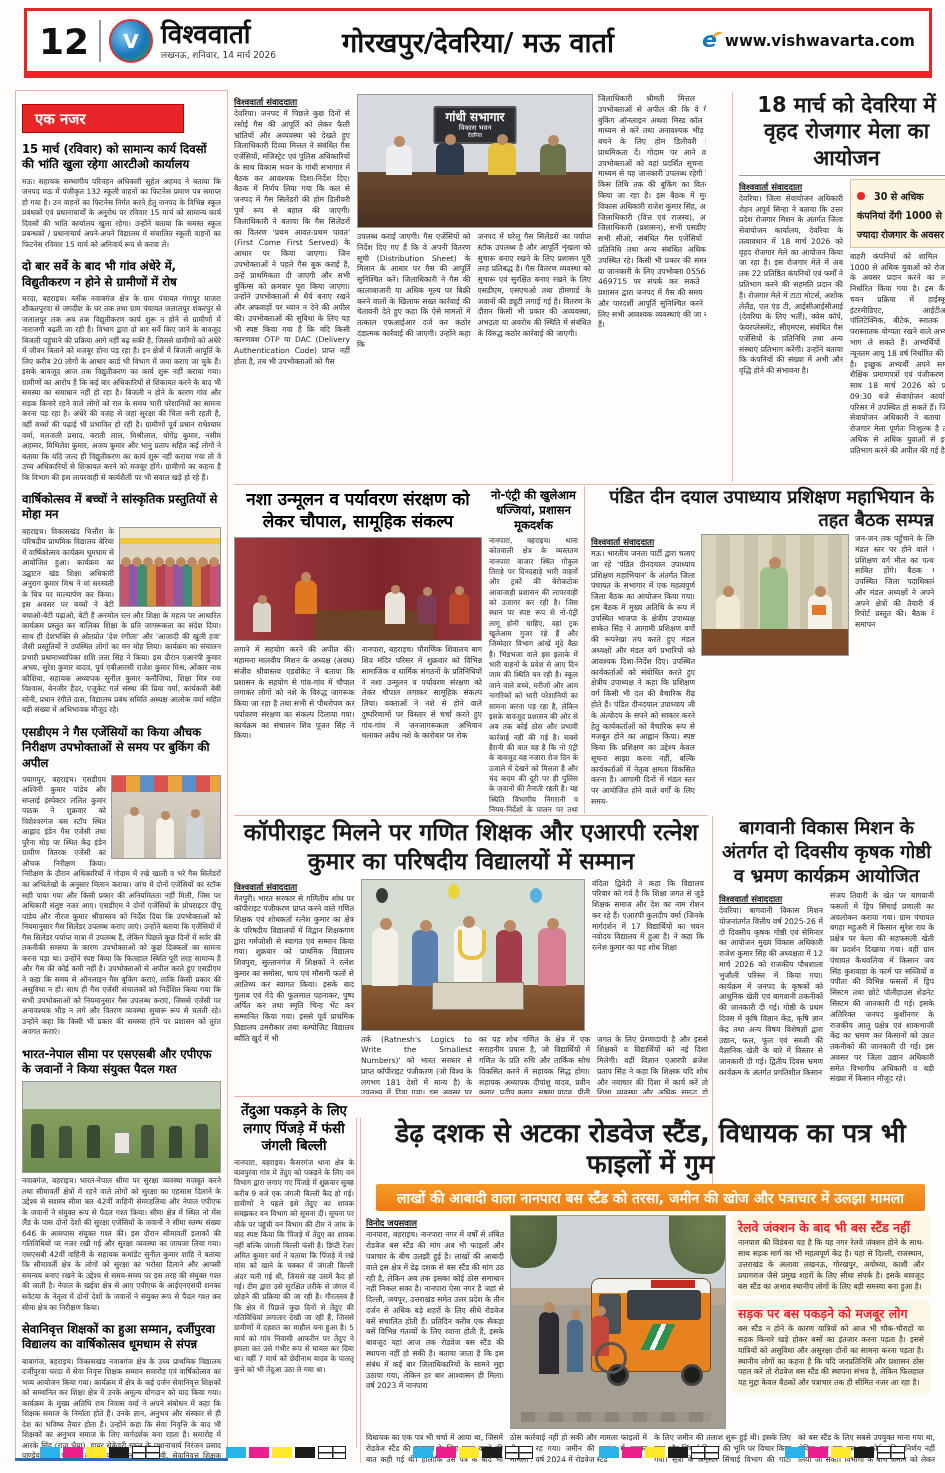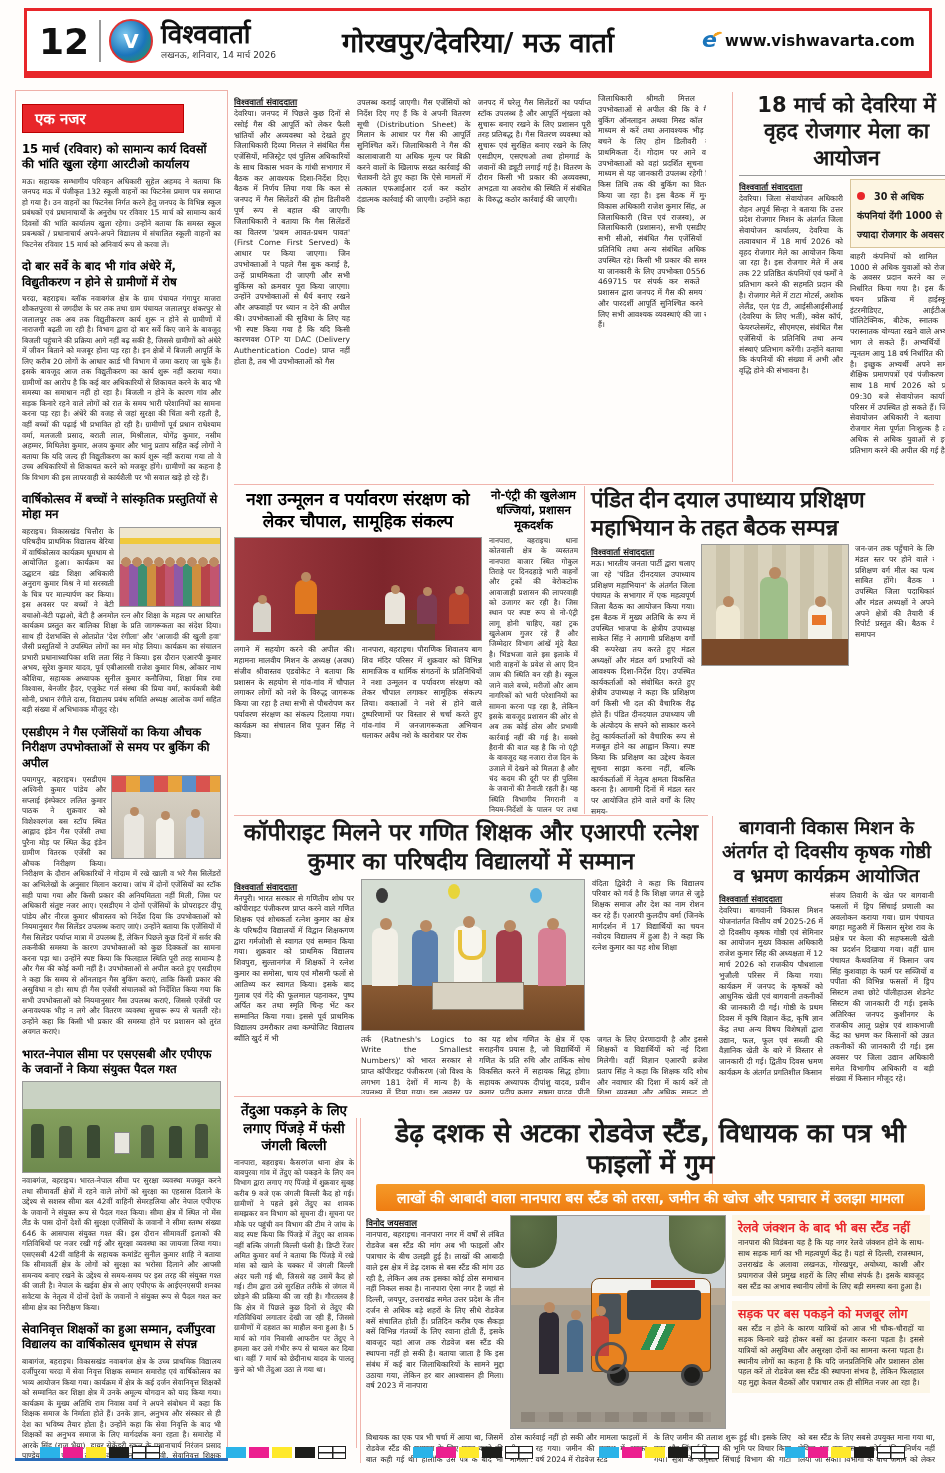--- a/index.html
+++ b/index.html
@@ -65,21 +65,21 @@
   .jobs-h1{font-size:21px;line-height:1.25;text-align:center;font-weight:800;border-bottom:1px solid #999;padding-bottom:4px;margin-bottom:3px;}
   .hibox{border:1px solid #d8c49a;background:#fdf5e2;padding:5px 5px 5px 6px;margin-bottom:4px;}
   .hibox .dot{display:inline-block;width:8px;height:8px;border-radius:50%;background:#e8262a;margin-right:4px;}
   .hibox .txt{font-size:9.6px;font-weight:700;line-height:1.35;display:inline;}
   
   .chaupal{position:absolute;left:234px;top:488px;width:248px;height:326px;overflow:hidden;}
   .chaupal-h{font-size:17px;line-height:1.3;text-align:center;font-weight:800;margin-bottom:5px;}
   .noentry{position:absolute;left:489px;top:488px;width:89px;height:326px;overflow:hidden;}
   .noentry-h{font-size:11.5px;line-height:1.3;text-align:center;font-weight:800;margin-bottom:3px;}
   .pdd{position:absolute;left:584px;top:486px;width:350px;height:328px;overflow:hidden;border-left:1px solid #f0b4ac;padding-left:6px;box-sizing:border-box;}
-  .pdd-h1{font-size:22px;line-height:1.25;text-align:left;font-weight:800;margin-bottom:3px;font-family:Liberation Serif, serif;}
+  .pdd-h1{font-size:18px;line-height:1.25;text-align:right;font-weight:800;margin-bottom:3px;}
   .pdd-grid{display:flex;gap:6px;}
   .pdd-cl{width:104px;flex:0 0 auto;overflow:hidden;}
   .pdd-cr{width:82px;flex:0 0 auto;overflow:hidden;}
   
   .cpr{position:absolute;left:234px;top:818px;width:474px;height:276px;overflow:hidden;}
   .cpr-h1{font-size:23px;line-height:1.25;text-align:center;font-weight:800;margin-bottom:3px;}
   .cpr-grid{display:flex;gap:7px;}
   .cpr-c1{width:120px;flex:0 0 auto;overflow:hidden;}
   .cpr-right{flex:1;}
   .cpr-prow{display:flex;gap:7px;}
@@ -187,20 +187,35 @@
   </div>
   <div class="blue-foot"></div>
 
   <div class="lead">
     <div class="lead-grid">
       <div class="lead-c1">
         <div class="byline">विश्ववार्ता संवाददाता</div>
         <div class="body-txt">देवरिया। जनपद में पिछले कुछ दिनों से रसोई गैस की आपूर्ति को लेकर फैली भ्रांतियों और अव्यवस्था को देखते हुए जिलाधिकारी दिव्या मित्तल ने संबंधित गैस एजेंसियों, मजिस्ट्रेट एवं पुलिस अधिकारियों के साथ विकास भवन के गांधी सभागार में बैठक कर आवश्यक दिशा-निर्देश दिए। बैठक में निर्णय लिया गया कि कल से जनपद में गैस सिलेंडरों की होम डिलीवरी पूर्ण रूप से बहाल की जाएगी। जिलाधिकारी ने बताया कि गैस सिलेंडरों का वितरण 'प्रथम आवत-प्रथम पावत' (First Come First Served) के आधार पर किया जाएगा। जिन उपभोक्ताओं ने पहले गैस बुक कराई है, उन्हें प्राथमिकता दी जाएगी और सभी बुकिंग्स को क्रमवार पूरा किया जाएगा। उन्होंने उपभोक्ताओं से धैर्य बनाए रखने और अफवाहों पर ध्यान न देने की अपील की। उपभोक्ताओं की सुविधा के लिए यह भी स्पष्ट किया गया है कि यदि किसी कारणवश OTP या DAC (Delivery Authentication Code) प्राप्त नहीं होता है, तब भी उपभोक्ताओं को गैस</div>
       </div>
       <div class="lead-mid">
+        <div class="photo" style="width:234px;height:132px;border:1px solid #999;background:linear-gradient(180deg,#d6d9dd 0 58%,#6b4a30 58%,#4a3020);">
+          <div class="sign-board">
+            <div class="s1">गांधी सभागार</div>
+            <div class="s2">विकास भवन</div>
+            <div class="s3">देवरिया</div>
+          </div>
+          <i style="left:28px;bottom:52px;width:26px;height:30px;background:#eceef0;border-radius:7px 7px 0 0;"></i>
+          <i style="left:36px;bottom:80px;width:11px;height:11px;" class="head"></i>
+          <i style="left:78px;bottom:52px;width:28px;height:32px;background:#2e3a4c;border-radius:7px 7px 0 0;"></i>
+          <i style="left:87px;bottom:82px;width:11px;height:11px;" class="head"></i>
+          <i style="left:130px;bottom:52px;width:28px;height:32px;background:#e6c23c;border-radius:7px 7px 0 0;"></i>
+          <i style="left:139px;bottom:82px;width:11px;height:11px;" class="head"></i>
+          <i style="left:182px;bottom:52px;width:26px;height:31px;background:#6e724a;border-radius:7px 7px 0 0;"></i>
+          <i style="left:190px;bottom:81px;width:11px;height:11px;" class="head"></i>
+        </div>
         <div class="cols">
           <div class="body-txt">उपलब्ध कराई जाएगी। गैस एजेंसियों को निर्देश दिए गए हैं कि वे अपनी वितरण सूची (Distribution Sheet) के मिलान के आधार पर गैस की आपूर्ति सुनिश्चित करें। जिलाधिकारी ने गैस की कालाबाजारी या अधिक मूल्य पर बिक्री करने वालों के खिलाफ सख्त कार्रवाई की चेतावनी देते हुए कहा कि ऐसे मामलों में तत्काल एफआईआर दर्ज कर कठोर दंडात्मक कार्रवाई की जाएगी। उन्होंने कहा कि</div>
           <div class="body-txt">जनपद में घरेलू गैस सिलेंडरों का पर्याप्त स्टॉक उपलब्ध है और आपूर्ति शृंखला को सुचारू बनाए रखने के लिए प्रशासन पूरी तरह प्रतिबद्ध है। गैस वितरण व्यवस्था को सुचारू एवं सुरक्षित बनाए रखने के लिए एसडीएम, एसएचओ तथा होमगार्ड के जवानों की ड्यूटी लगाई गई है। वितरण के दौरान किसी भी प्रकार की अव्यवस्था, अभद्रता या अवरोध की स्थिति में संबंधित के विरुद्ध कठोर कार्रवाई की जाएगी।</div>
         </div>
       </div>
       <div class="lead-c4">
         <div class="body-txt">जिलाधिकारी श्रीमती मित्तल ने उपभोक्ताओं से अपील की कि वे गैस बुकिंग ऑनलाइन अथवा मिस्ड कॉल के माध्यम से करें तथा अनावश्यक भीड़ से बचने के लिए होम डिलीवरी को प्राथमिकता दें। गोदाम पर आने वाले उपभोक्ताओं को वहां प्रदर्शित सूचना के माध्यम से यह जानकारी उपलब्ध रहेगी कि किस तिथि तक की बुकिंग का वितरण किया जा रहा है। इस बैठक में मुख्य विकास अधिकारी राजेश कुमार सिंह, अपर जिलाधिकारी (वित्त एवं राजस्व), अपर जिलाधिकारी (प्रशासन), सभी एसडीएम, सभी सीओ, संबंधित गैस एजेंसियों के प्रतिनिधि तथा अन्य संबंधित अधिकारी उपस्थित रहे। किसी भी प्रकार की समस्या या जानकारी के लिए उपभोक्ता 05568-469715 पर संपर्क कर सकते हैं। प्रशासन द्वारा जनपद में गैस की समय पर और पारदर्शी आपूर्ति सुनिश्चित करने के लिए सभी आवश्यक व्यवस्थाएं की जा रही हैं।</div>
       </div>
     </div>
   </div>

